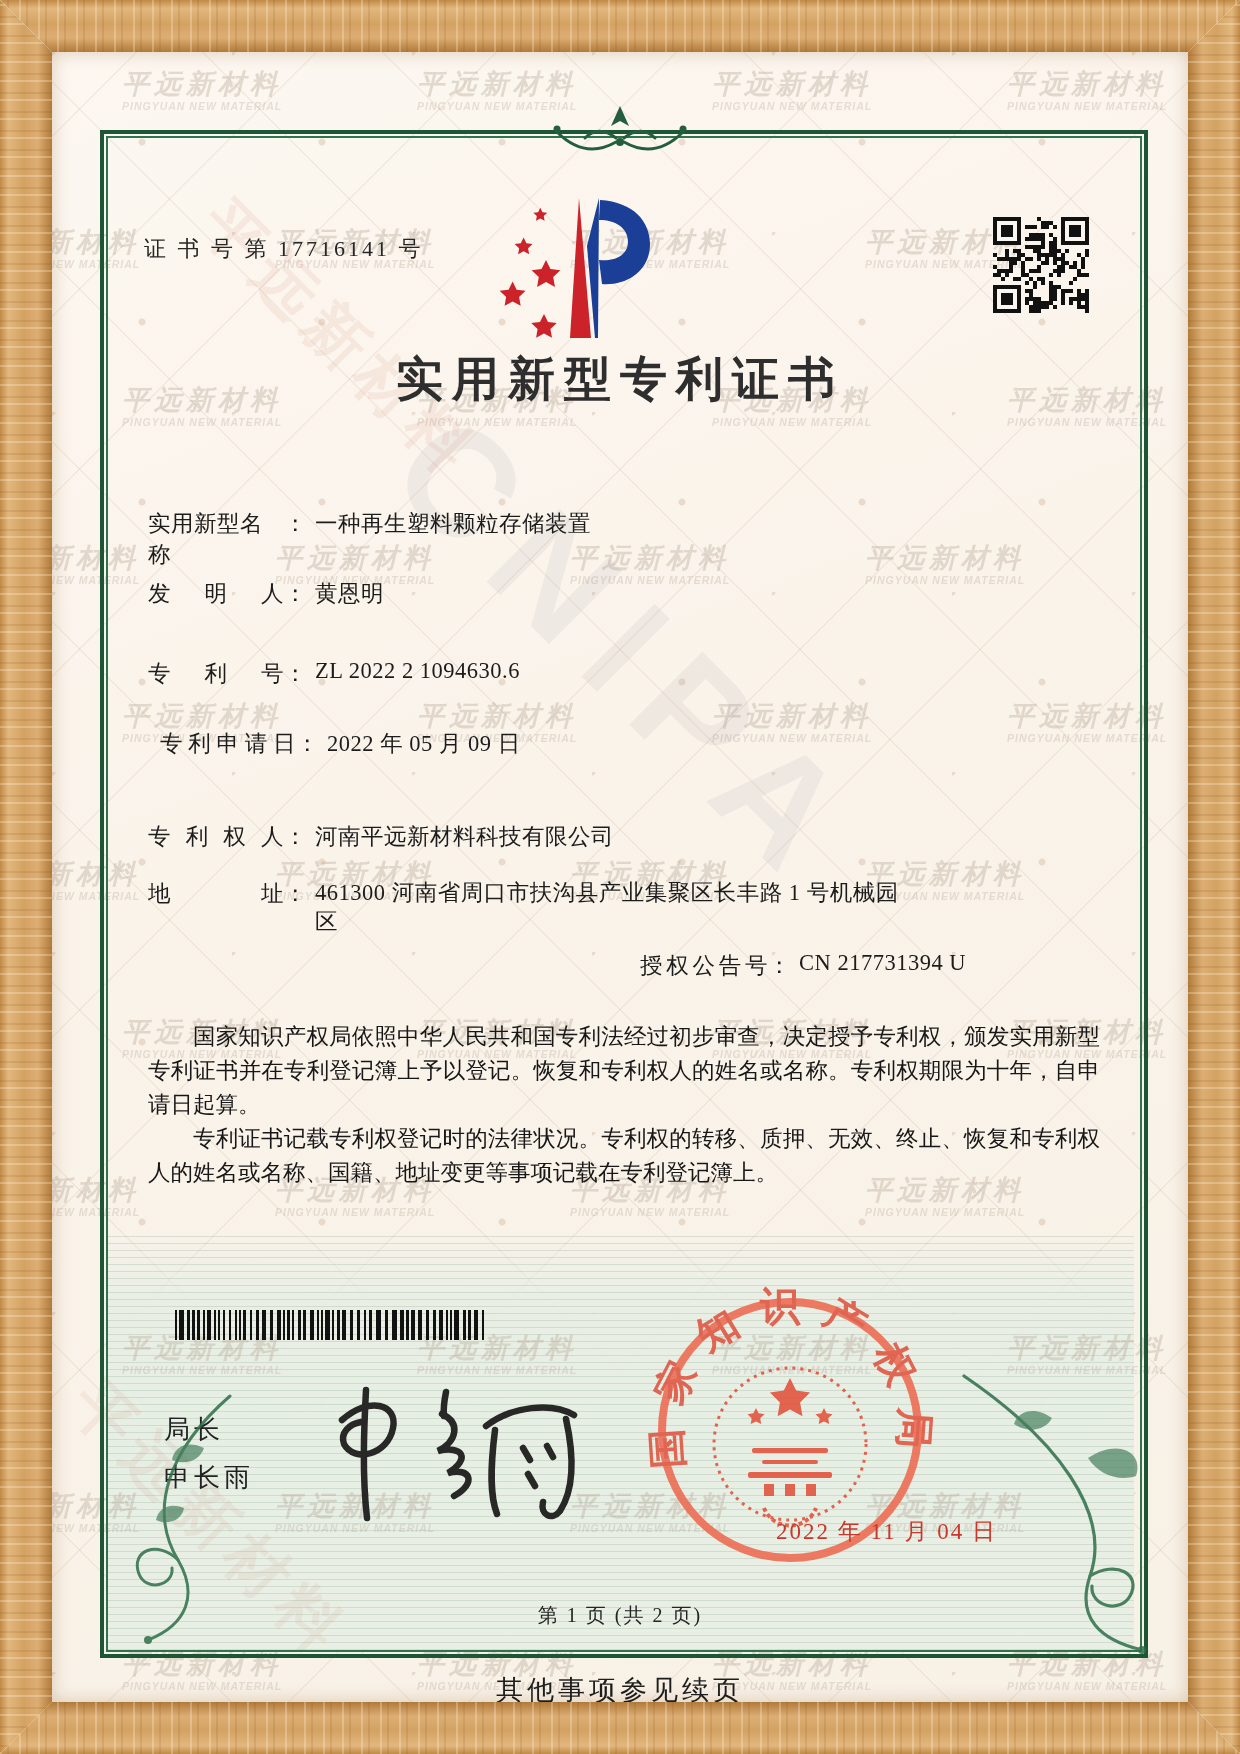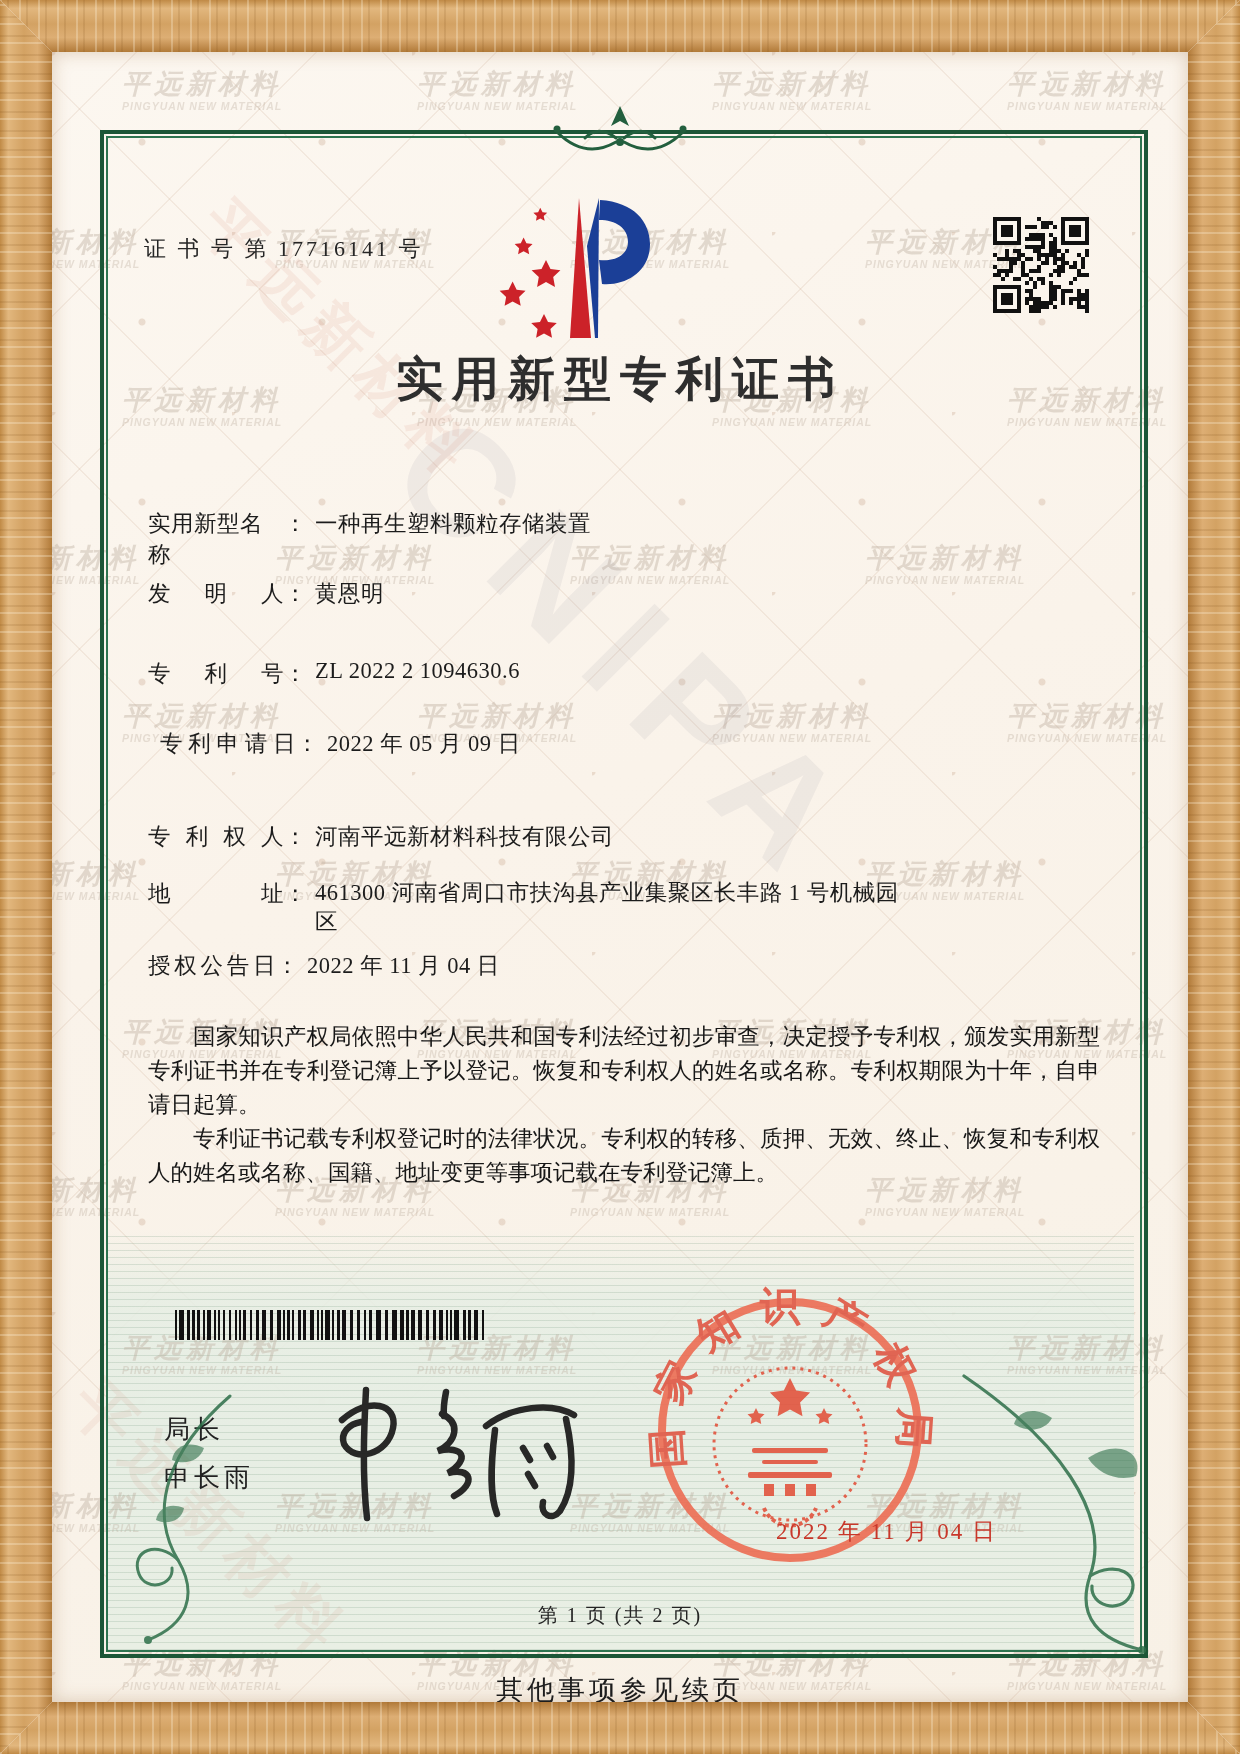--- a/index.html
+++ b/index.html
@@ -502,22 +502,22 @@
     <div class="abs field" style="top:676px;margin-left:12px;">
       <span class="f-label">专利申请日</span><span class="f-colon">：</span><span class="f-value">2022 年 05 月 09 日</span>
     </div>
     <div class="abs field" style="top:769px;">
       <span class="f-label">专利权人</span><span class="f-colon">：</span><span class="f-value">河南平远新材料科技有限公司</span>
     </div>
     <div class="abs field" id="field-addr" style="top:826px;">
       <span class="f-label">地址</span><span class="f-colon">：</span><span class="f-value">461300 河南省周口市扶沟县产业集聚区长丰路 1 号机械园区</span>
     </div>
 
-    <div class="abs field" style="top:898px;">
-      <span class="grant-label">授权公告日</span><span class="f-colon">：</span><span class="f-value">2022 年 11 月 04 日</span>
+    <div class="abs field" style="top:898px;left:588px;">
+      <span class="grant-label">授权公告号</span><span class="f-colon">：</span><span class="f-value">CN 217731394 U</span>
     </div>
 
     <div class="abs body-text">
       <p>国家知识产权局依照中华人民共和国专利法经过初步审查，决定授予专利权，颁发实用新型专利证书并在专利登记簿上予以登记。恢复和专利权人的姓名或名称。专利权期限为十年，自申请日起算。</p>
       <p>专利证书记载专利权登记时的法律状况。专利权的转移、质押、无效、终止、恢复和专利权人的姓名或名称、国籍、地址变更等事项记载在专利登记簿上。</p>
     </div>
 
     <div class="abs barcode" id="barcode">
         <div style="width: 2px; margin-right: 2px;"></div>
         <div style="width: 5px; margin-right: 3px;"></div>

